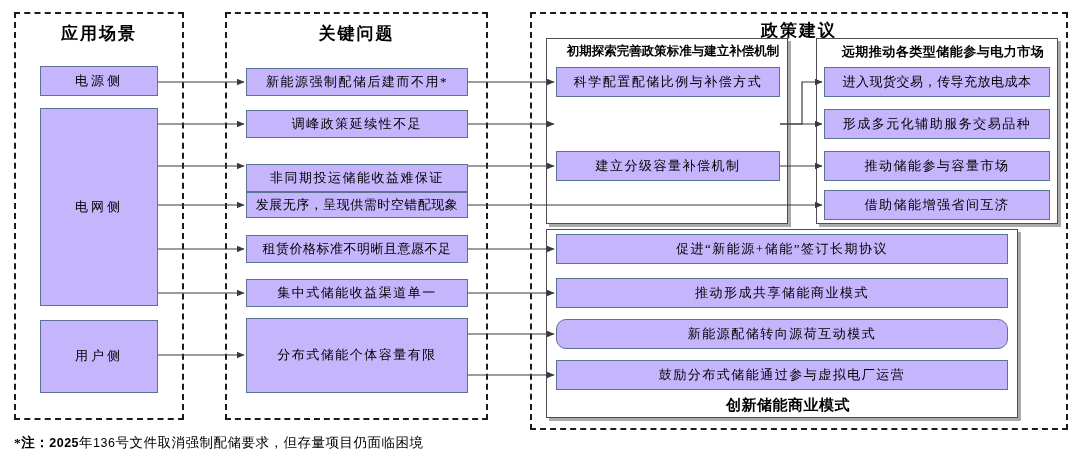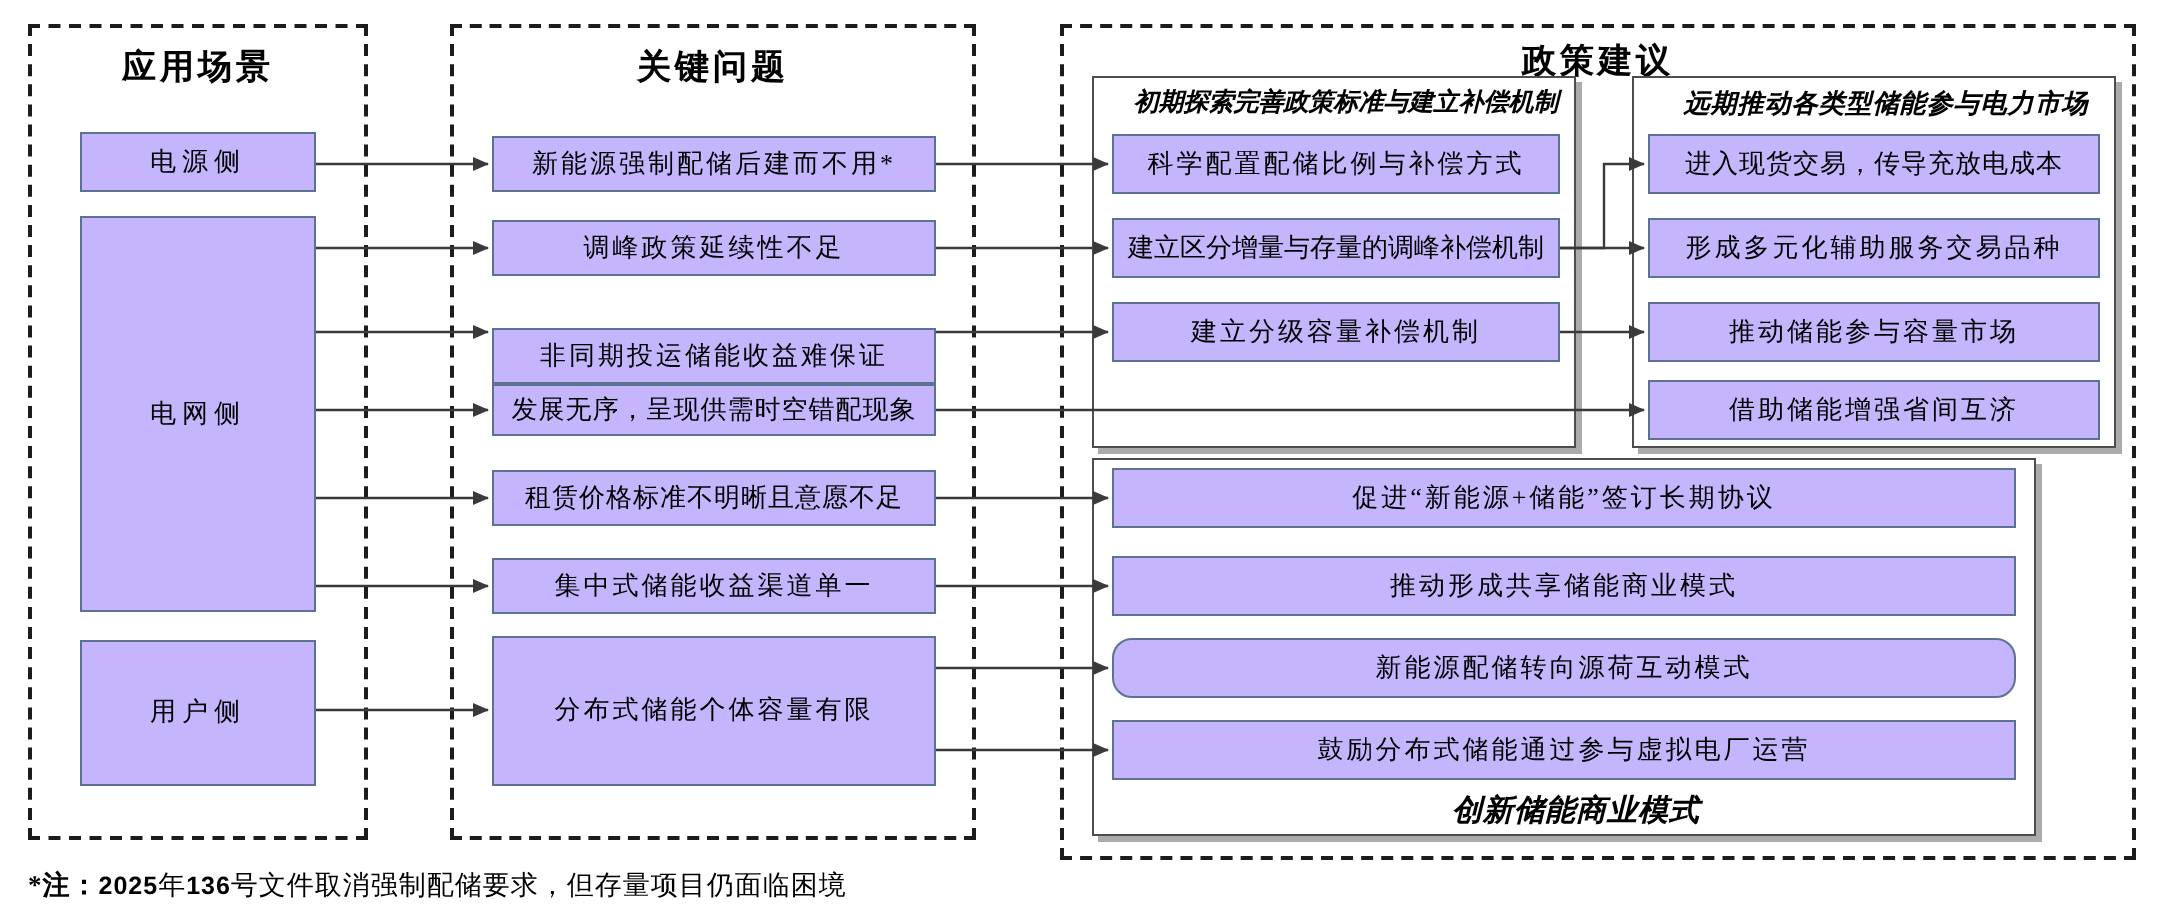--- a/index.html
+++ b/index.html
@@ -9,21 +9,21 @@
     overflow:hidden;
   }
   .panel{position:absolute;border:2px dashed #1c1c1c;background:transparent;box-sizing:border-box;}
   .panel-title{position:absolute;left:0;right:0;text-align:center;font-weight:bold;font-size:17px;letter-spacing:2px;}
   .bluebox{
     position:absolute;background:#c4b5fd;border:1px solid #5b7293;box-sizing:border-box;
     display:flex;align-items:center;justify-content:center;
     font-size:13px;letter-spacing:1.5px;text-align:center;line-height:1.15;
   }
   .group{position:absolute;border:1px solid #4d4d4d;background:#ffffff;box-sizing:border-box;box-shadow:3px 3px 0 #ababab;}
-  .group-title{position:absolute;left:12px;right:0;text-align:center;font-weight:bold;font-size:13px;letter-spacing:0.5px;font-style:italic;}
+  .group-title{position:absolute;left:12px;right:0;text-align:center;font-weight:bold;font-size:13px;letter-spacing:0.5px;}
   #connector-layer{position:absolute;left:0;top:0;pointer-events:none;}
   #footnote{position:absolute;left:14px;top:434px;font-size:13.5px;letter-spacing:0.5px;}
   #footnote span{white-space:pre;}
   #footnote .num{font-family:"Liberation Sans","DejaVu Sans",sans-serif;font-size:12.5px;}
 </style>
 </head>
 <body>
 
 <div id="stage">
 
@@ -53,21 +53,20 @@
 
   <div class="bluebox" style="left:246px;top:68px;width:222px;height:28px;">新能源强制配储后建而不用*</div>
   <div class="bluebox" style="left:246px;top:110px;width:222px;height:28px;">调峰政策延续性不足</div>
   <div class="bluebox" style="left:246px;top:152px;width:222px;height:28px;margin-top:12px;">非同期投运储能收益难保证</div>
   <div class="bluebox" style="left:246px;top:192px;width:222px;height:26px;letter-spacing:0.5px;">发展无序，呈现供需时空错配现象</div>
   <div class="bluebox" style="left:246px;top:235px;width:222px;height:28px;letter-spacing:0.5px;">租赁价格标准不明晰且意愿不足</div>
   <div class="bluebox" style="left:246px;top:279px;width:222px;height:28px;">集中式储能收益渠道单一</div>
   <div class="bluebox" style="left:246px;top:318px;width:222px;height:75px;">分布式储能个体容量有限</div>
 
   <div class="bluebox" style="left:556px;top:67px;width:224px;height:30px;text-align:center;">科学配置配储比例与补偿方式</div>
-  <div class="bluebox" style="left:556px;top:109px;width:224px;height:30px;letter-spacing:0;">建立区分增量与存量的调峰补偿机制</div>
   <div class="bluebox" style="left:556px;top:151px;width:224px;height:30px;">建立分级容量补偿机制</div>
 
   <div class="bluebox" style="left:824px;top:67px;width:226px;height:30px;letter-spacing:0.5px;">进入现货交易，传导充放电成本</div>
   <div class="bluebox" style="left:824px;top:109px;width:226px;height:30px;">形成多元化辅助服务交易品种</div>
   <div class="bluebox" style="left:824px;top:151px;width:226px;height:30px;">推动储能参与容量市场</div>
   <div class="bluebox" style="left:824px;top:190px;width:226px;height:30px;">借助储能增强省间互济</div>
 
   <div class="bluebox" style="left:556px;top:234px;width:452px;height:30px;">促进“新能源+储能”签订长期协议</div>
   <div class="bluebox" style="left:556px;top:278px;width:452px;height:30px;">推动形成共享储能商业模式</div>
   <div class="bluebox" style="left:556px;top:319px;width:452px;height:30px;border-radius:10px;">新能源配储转向源荷互动模式</div>
@@ -97,15 +96,15 @@
       <line x1="468" y1="293" x2="554" y2="293" marker-end="url(#arw)"></line>
       <line x1="468" y1="334" x2="554" y2="334" marker-end="url(#arw)"></line>
       <line x1="468" y1="375" x2="554" y2="375" marker-end="url(#arw)"></line>
 
       <polyline points="780,124 802,124 802,82 822,82" marker-end="url(#arw)"></polyline>
       <line x1="780" y1="124" x2="822" y2="124" marker-end="url(#arw)"></line>
       <line x1="780" y1="166" x2="822" y2="166" marker-end="url(#arw)"></line>
     </g>
   </svg>
 
-  <div id="footnote"><span style="font-weight: bold;">*注：</span><span class="num" style="font-weight: bold;">2025</span><span>年</span><span class="num" style="font-weight: bold; margin-top: 31px;">136</span><span>号文件取消强制配储要求，但存量项目仍面临困境</span></div>
+  <div id="footnote"><span style="font-weight: bold;">*注：</span><span class="num" style="font-weight: bold;">2025</span><span>年</span><span class="num" style="font-weight: normal; margin-top: 31px;">136</span><span>号文件取消强制配储要求，但存量项目仍面临困境</span></div>
 
 </div>
 
 </body></html>

